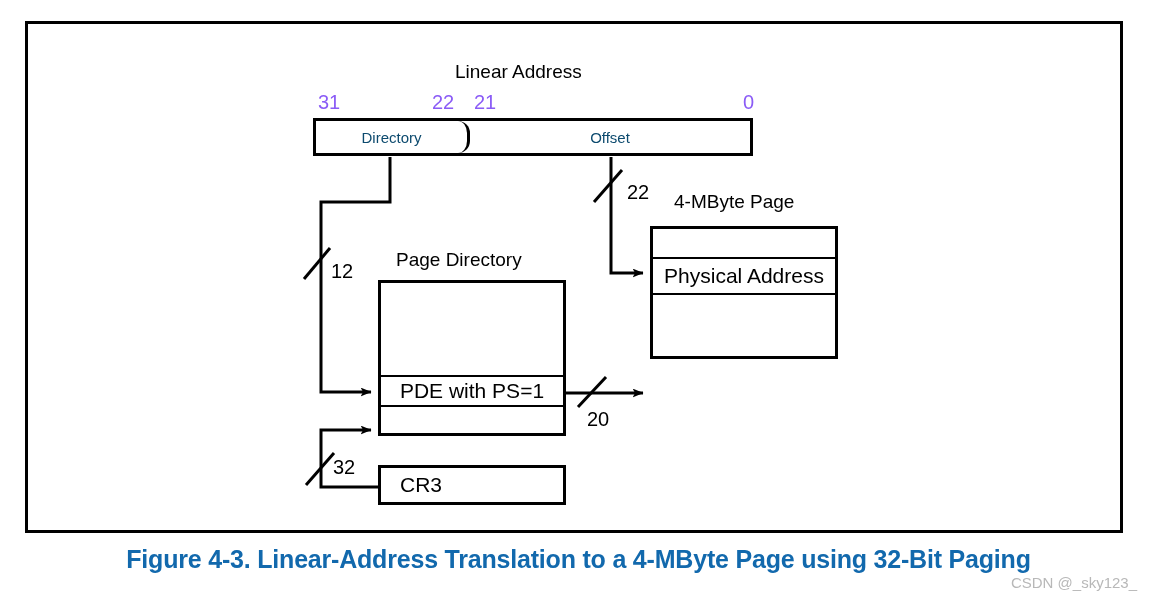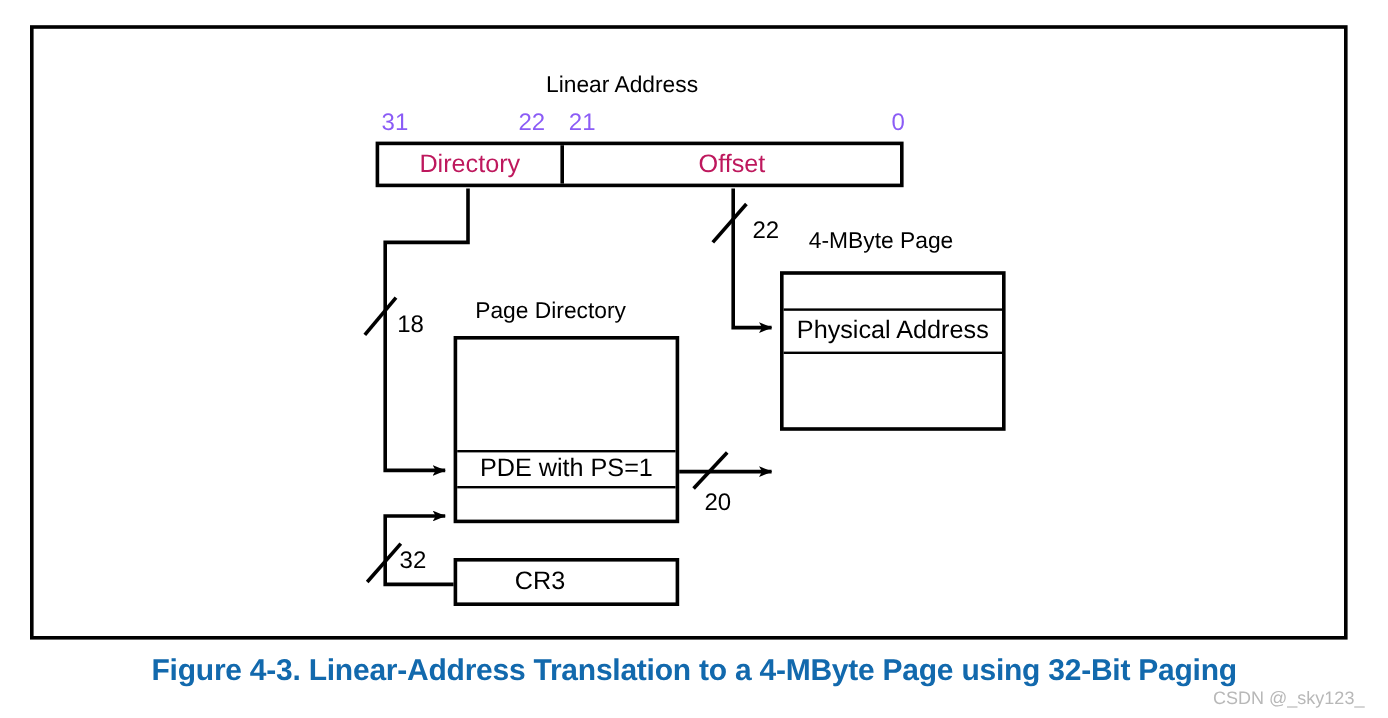--- a/index.html
+++ b/index.html
@@ -60,24 +60,25 @@
     height: 38px;
     border: 3px solid #000000;
     box-sizing: border-box;
     display: flex;
     background: #ffffff;
   }
   #linear-address-bar .field {
     display: flex;
     align-items: center;
     justify-content: center;
-    font-size: 21px;
-    color: #be185d;
+    font-size: 15px;
+    color: #0c4a6e;
     box-sizing: border-box;
     height: 100%;
+    border-radius: 12px;
   }
   #field-directory {
     width: 154px;
     border-right: 3px solid #000000;
   }
   #field-offset {
     flex: 1 1 auto;
   }
   
   #page-directory-box {
@@ -144,21 +145,21 @@
     position: absolute;
     left: 378px;
     top: 465px;
     width: 188px;
     height: 40px;
     border: 3px solid #000000;
     box-sizing: border-box;
     background: #ffffff;
     display: flex;
     align-items: center;
-    padding-left: 48px;
+    padding-left: 19px;
     font-size: 21px;
     color: #000000;
   }
   
   #connectors {
     position: absolute;
     left: 0;
     top: 0;
     width: 1157px;
     height: 598px;
@@ -218,21 +219,21 @@
   <div class="dlabel" style="left:674px; top:192px;">4-MByte Page</div>
 
   <div id="page-frame-box">
     <div class="pf-blank-top"></div>
     <div class="pf-entry">Physical Address</div>
     <div class="pf-blank-bottom"></div>
   </div>
 
   <div id="cr3-box">CR3</div>
 
-  <div class="widthnum" style="left:331px; top:261px;">18</div>
+  <div class="widthnum" style="left:331px; top:261px;">12</div>
   <div class="widthnum" style="left:627px; top:182px;">22</div>
   <div class="widthnum" style="left:587px; top:409px;">20</div>
   <div class="widthnum" style="left:333px; top:457px;">32</div>
 
   <svg id="connectors" viewBox="0 0 1157 598">
     <defs>
       <marker id="arrowhead" markerWidth="11" markerHeight="9" refX="10.5" refY="4.5" orient="auto" markerUnits="userSpaceOnUse">
         <path d="M0,0 L11,4.5 L0,9 L2.6,4.5 Z" fill="#000000"></path>
       </marker>
     </defs>

